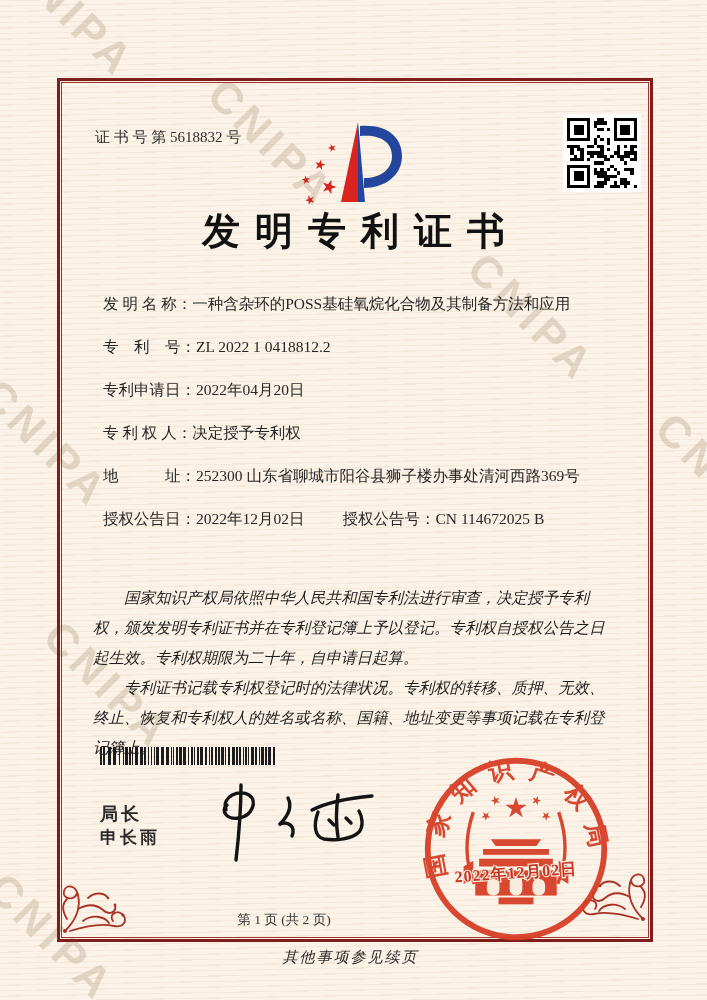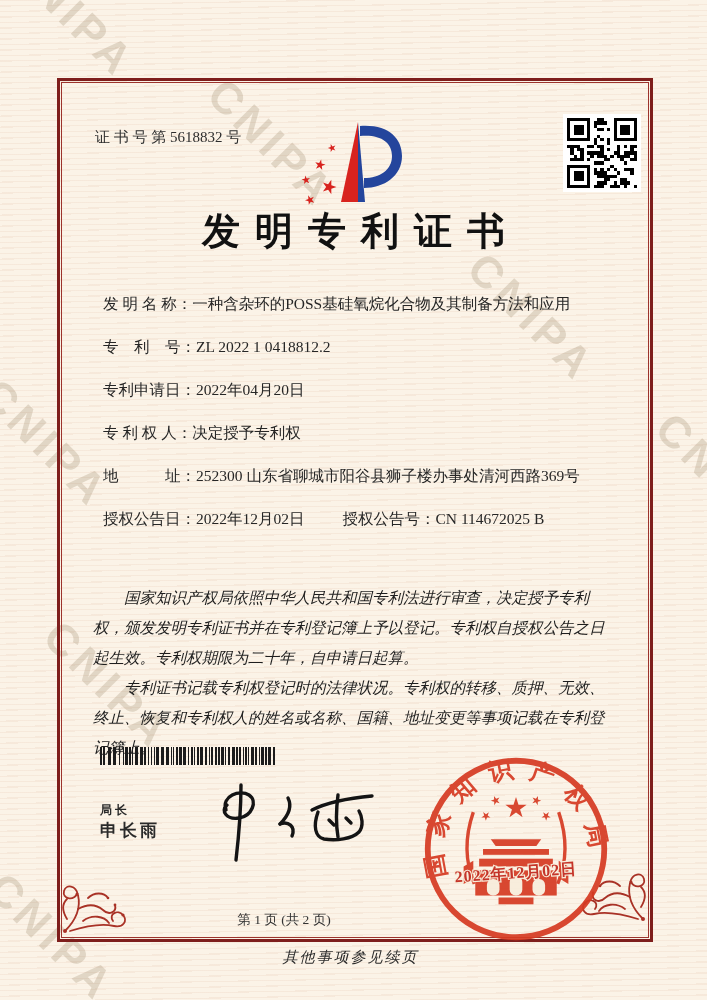--- a/index.html
+++ b/index.html
@@ -31,21 +31,21 @@
   .frow{margin:0 0 22px 8px;font-size:15.5px;line-height:21px;display:flex;}
   .flabel{white-space:pre;flex:0 0 auto;}
   .fvalue{white-space:pre-wrap;}
   .frow-double{display:flex;}
   .fpair{display:flex;font-size:15.5px;line-height:21px;}
   .fpair + .fpair{margin-left:38px;}
   .body-text{position:absolute;left:93px;top:583px;width:522px;font-size:15.5px;line-height:30px;font-style:italic;color:#1e1e1e;}
   .body-text p{margin:0;text-indent:2em;}
   .barcode{position:absolute;left:100px;top:747px;width:178px;height:18px;}
   .signer{position:absolute;left:100px;top:802px;font-family:"Liberation Sans","DejaVu Sans",sans-serif;font-weight:600;color:#2a2a2a;}
-  .signer .pos{font-size:12px;letter-spacing:3px;}
+  .signer .pos{font-size:18px;letter-spacing:3px;}
   .signer .nm{font-size:17px;letter-spacing:3px;margin-top:0;}
   .signature{position:absolute;left:196px;top:780px;width:190px;height:88px;}
   .seal{position:absolute;left:419px;top:752px;width:194px;height:194px;opacity:0.92;}
   .page-info{position:absolute;left:0;top:911px;width:568px;text-align:center;font-size:13.5px;white-space:pre;color:#333;}
   .foot-note{position:absolute;left:0;top:948px;width:701px;text-align:center;font-size:15px;font-style:italic;color:#2b2b2b;letter-spacing:2px;}
   .orn{position:absolute;width:92px;height:76px;}
   .orn.bl{left:60px;top:860px;}
   .orn.br{left:556px;top:848px;transform:scaleX(-1);}
 </style>
 </head>

